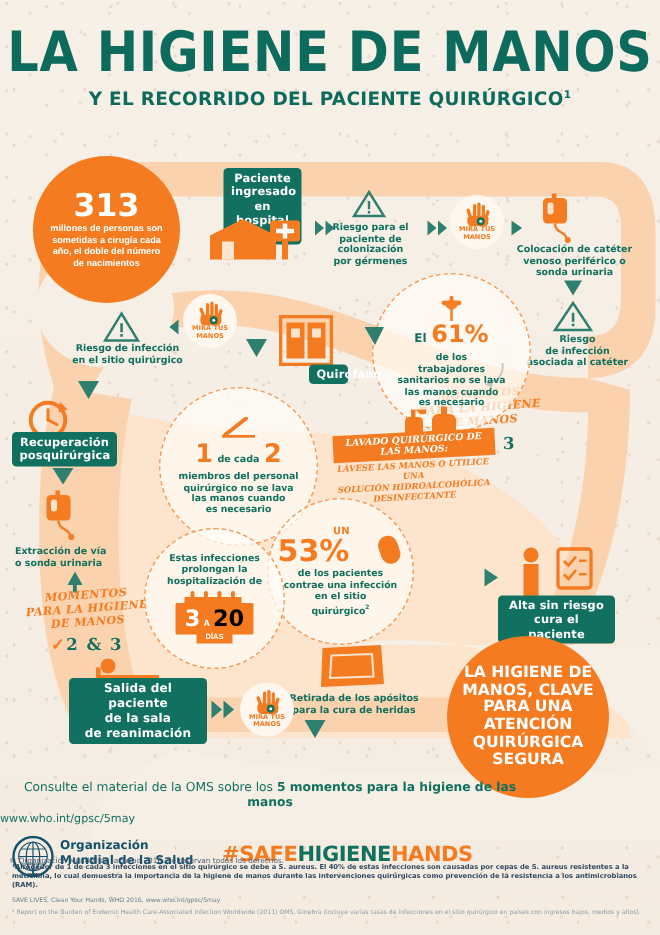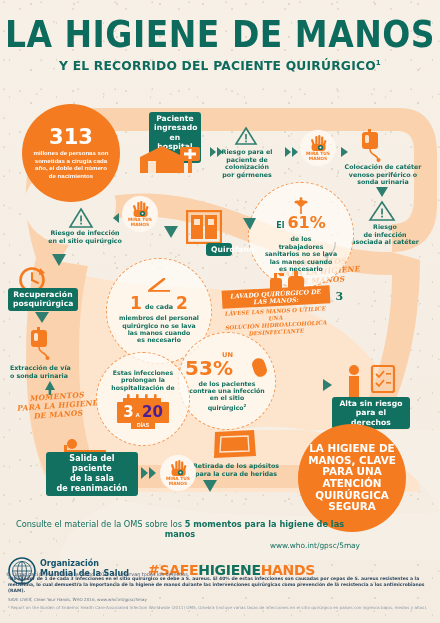--- a/index.html
+++ b/index.html
@@ -81,21 +81,21 @@
     align-items:center; justify-content:center;
   }
   .mira-txt { color:#f47b20; font-weight:900; font-size:4.4px; line-height:4.8px;
               text-align:center; font-family:"DejaVu Sans", sans-serif; margin-top:1px; }
 
   
   .footer { position:absolute; left:0; top:519px; width:360px; }
   .foot-line1 { text-align:center; font-size:8.2px; color:#12705f; font-weight:500;
                 font-family:"DejaVu Sans", sans-serif; }
   .foot-line1 b { font-weight:900; }
-  .foot-url { text-align:right; font-size:7.4px; color:#12705f; margin-top:2px;
+  .foot-url { text-align:left; font-size:7.4px; color:#12705f; margin-top:2px;
               font-family:"DejaVu Sans", sans-serif; }
   .foot-row { position:relative; height:30px; margin-top:6px; }
   .who-name { position:absolute; left:40px; top:3px; font-size:8px; line-height:9.6px;
               font-weight:700; color:#12516b; font-family:"DejaVu Sans", sans-serif; }
   .hashtag { position:absolute; left:148px; top:6px; font-size:14px; font-weight:900;
              font-family:"DejaVu Sans", sans-serif; letter-spacing:-.3px; }
   .hashtag .o { color:#f47b20; } .hashtag .g { color:#12705f; }
   .savelives { position:absolute; right:8px; top:2px; text-align:right; }
   .sl1 { font-size:15px; font-weight:900; color:#f47b20; line-height:15px;
          font-family:"DejaVu Sans", sans-serif; letter-spacing:-.2px; }
@@ -376,20 +376,23 @@
 
   <svg class="arrow-g" style="left:44px; top:380px;" width="12" height="16">
     <path d="M6,1 L11,10 L1,10 Z" fill="#2e7f6f"></path>
     <rect x="4.6" y="9" width="2.6" height="6" fill="#2e7f6f"></rect>
   </svg>
 
   <div class="moments-box" style="left:6px; top:392px; width:104px;">
     <div class="handwrite" style="white-space:pre-line;">MOMENTOS
 PARA LA HIGIENE
 DE MANOS</div>
+    <div style="text-align:center; margin-top:1px;">
+      <span class="moments-check">✓</span><span class="moments-check" style="color:#12705f;">2 &amp; 3</span>
+    </div>
   </div>
 
   <div class="dashed-circle node" style="left:106px; top:258px; width:106px; height:106px;">
     <svg width="30" height="14" style="margin-bottom:1px;">
       <path d="M6,12 L20,1" stroke="#f47b20" stroke-width="2.6" stroke-linecap="round"></path>
       <rect x="4" y="12" width="22" height="1.8" fill="#f47b20"></rect>
     </svg>
     <div style="display:flex; align-items:baseline; gap:3px;">
       <span class="big-num" style="font-size:17px;">1</span>
       <span style="color:#12705f; font-weight:700; font-size:6.4px; font-family:'DejaVu Sans',sans-serif;">de cada</span>
@@ -431,21 +434,21 @@
       <rect x="7" y="0" width="2.6" height="7" rx="1.3" fill="#f47b20"></rect>
       <rect x="16" y="0" width="2.6" height="7" rx="1.3" fill="#f47b20"></rect>
       <rect x="25" y="0" width="2.6" height="7" rx="1.3" fill="#f47b20"></rect>
       <rect x="34" y="0" width="2.6" height="7" rx="1.3" fill="#f47b20"></rect>
       <rect x="3" y="4" width="38" height="6" fill="#f47b20"></rect>
     </svg>
     <div style="background:#f47b20; padding:1px 6px 2px; border-radius:1px; display:flex;
                 align-items:baseline; gap:2px;">
       <span style="color:#fff; font-weight:900; font-size:15px; font-family:'DejaVu Sans',sans-serif;">3</span>
       <span style="color:#fff; font-weight:700; font-size:6px;">A</span>
-      <span style="color:#4c1d95; font-weight:900; font-size:15px; font-family:'DejaVu Sans',sans-serif;text-align:right;">20</span>
+      <span style="color:#000000; font-weight:900; font-size:15px; font-family:'DejaVu Sans',sans-serif;text-align:right;">20</span>
     </div>
     <div style="color:#fff; background:#f47b20; font-size:5px; font-weight:800; padding:0 6px 1px;
                 margin-top:-1px; width:auto;">DÍAS</div>
   </div>
 
   <svg class="node" style="left:212px; top:428px;" width="46" height="34">
     <path d="M3,4 L42,2 L44,28 L2,30 Z" fill="#f47b20"></path>
     <path d="M9,9 L36,8 L37,23 L8,24 Z" fill="none" stroke="#fde4cd" stroke-width="1.4"></path>
   </svg>
   <div class="node cap-text" style="left:188px; top:462px; width:96px; white-space:pre-line;">Retirada de los apósitos
@@ -497,21 +500,21 @@
     <circle cx="12" cy="6" r="5" fill="#f47b20"></circle>
     <rect x="7" y="12" width="10" height="22" fill="#f47b20"></rect>
     <rect x="30" y="2" width="22" height="26" rx="2" fill="none" stroke="#f47b20" stroke-width="2.2"></rect>
     <path d="M34,10 L37,13 L42,7" stroke="#f47b20" stroke-width="1.8" fill="none"></path>
     <path d="M34,19 L37,22 L42,16" stroke="#f47b20" stroke-width="1.8" fill="none"></path>
     <rect x="44" y="9" width="5" height="1.6" fill="#f47b20"></rect>
     <rect x="44" y="18" width="5" height="1.6" fill="#f47b20"></rect>
   </svg>
   <div class="node" style="left:332px; top:397px; width:78px;">
     <div class="green-label" style="white-space:pre-line;">Alta sin riesgo
-para el derechos</div>
+cura el paciente</div>
   </div>
 
   <div class="node orange-circle" style="left:298px; top:424px; width:108px; height:108px;">
     <div style="font-size:10.4px; line-height:11.6px; font-weight:900; padding:0 8px;
                 font-family:'DejaVu Sans',sans-serif;">LA HIGIENE DE MANOS, CLAVE PARA UNA ATENCIÓN QUIRÚRGICA SEGURA</div>
   </div>
 
   <div class="footer">
     <div class="foot-line1">
       <span>Consulte el material de la OMS sobre los </span><b>5 momentos para la higiene de las manos</b>

